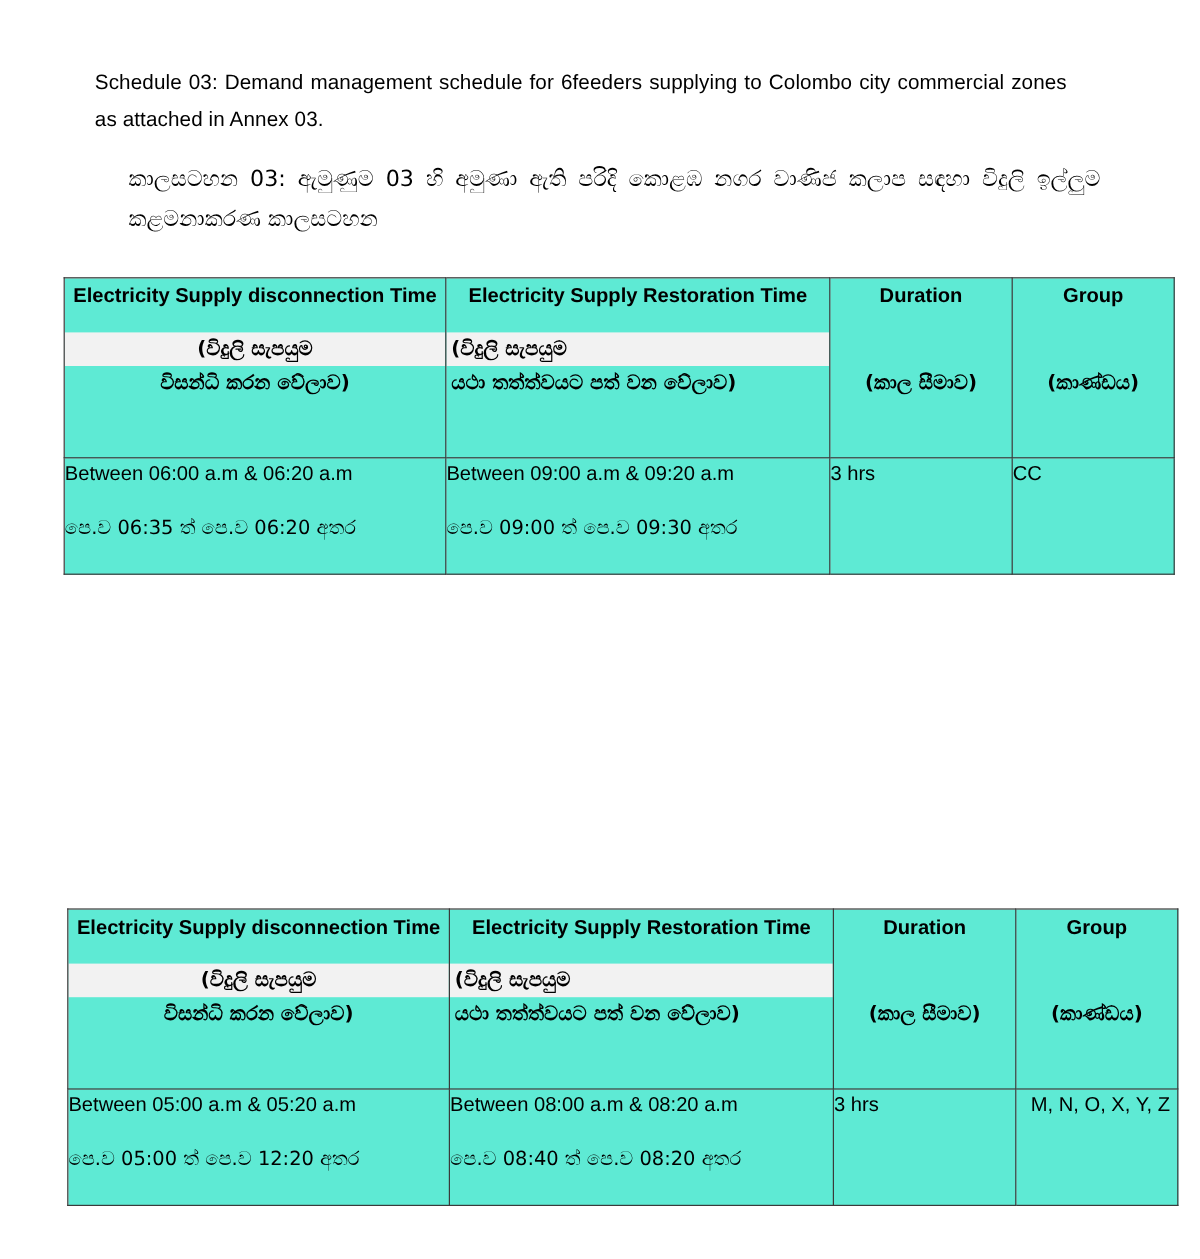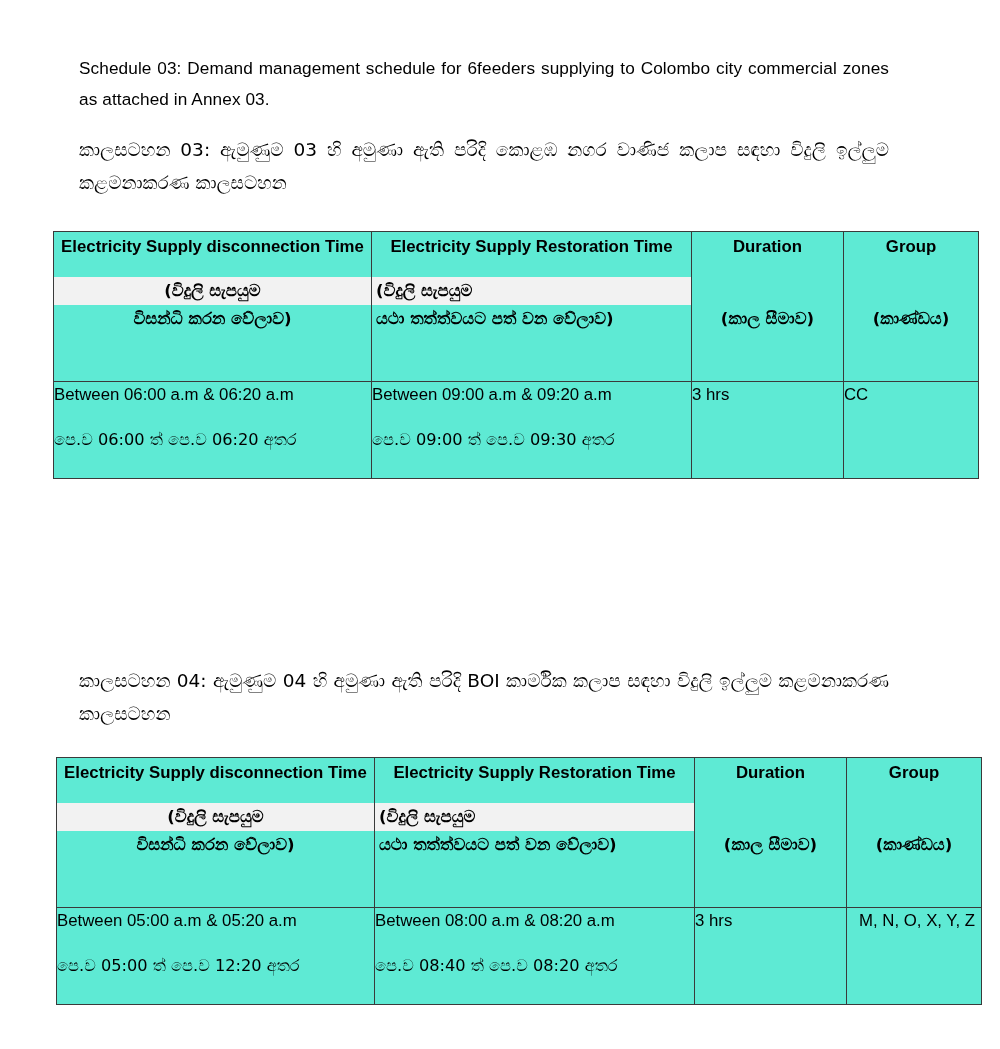--- a/index.html
+++ b/index.html
@@ -122,21 +122,21 @@
 </style>
 </head>
 <body>
 
 <div class="page">
 
   <div class="section-block" style="top:53px;">
     <p class="eng">Schedule 03: Demand management schedule for 6feeders supplying to Colombo city commercial zones as attached in Annex 03.</p>
   </div>
 
-  <div class="section-block" style="top:133px;">
+  <div class="section-block" style="top:133px;margin-left:28px;">
     <p class="sin">කාලසටහන 03: ඇමුණුම 03 හි අමුණා ඇති පරිදි කොළඹ නගර වාණිජ කලාප සඳහා විදුලි ඉල්ලුම කළමනාකරණ කාලසටහන</p>
   </div>
 
   <table class="sched-table" style="left:53px; top:231px; width:925px;">
     <colgroup>
       <col style="width:318px;">
       <col style="width:320px;">
       <col style="width:152px;">
       <col style="width:135px;">
     </colgroup>
@@ -163,40 +163,37 @@
           <span class="en">Group</span>
           <span class="si-gap"></span>
           <span class="si center" style="margin-top:28px;">(කාණ්ඩය)</span>
         </th>
       </tr>
     </thead>
     <tbody>
       <tr>
         <td class="dcell ctr">
           <span class="en">Between 06:00 a.m &amp; 06:20 a.m</span>
-          <span class="si">පෙ.ව 06:00 ත් පෙ.ව 06:20 අතර</span>
+          <span class="si">පෙ.ව 06:35 ත් පෙ.ව 06:20 අතර</span>
         </td>
         <td class="dcell ctr">
           <span class="en">Between 09:00 a.m &amp; 09:20 a.m</span>
           <span class="si">පෙ.ව 09:00 ත් පෙ.ව 09:30 අතර</span>
         </td>
         <td class="dcell ctr">
           <span class="en">3 hrs</span>
         </td>
         <td class="dcell ctr">
           <span class="en">CC</span>
         </td>
       </tr>
     </tbody>
   </table>
 
 
-  <div class="section-block" style="top:664px;">
-    <p class="sin">කාලසටහන 04: ඇමුණුම 04 හි අමුණා ඇති පරිදි BOI කාර්මික කලාප සඳහා විදුලි ඉල්ලුම කළමනාකරණ කාලසටහන</p>
-  </div>
 
   <table class="sched-table" style="left:56px; top:757px; width:925px;">
     <colgroup>
       <col style="width:318px;">
       <col style="width:320px;">
       <col style="width:152px;">
       <col style="width:135px;">
     </colgroup>
     <thead>
       <tr>

